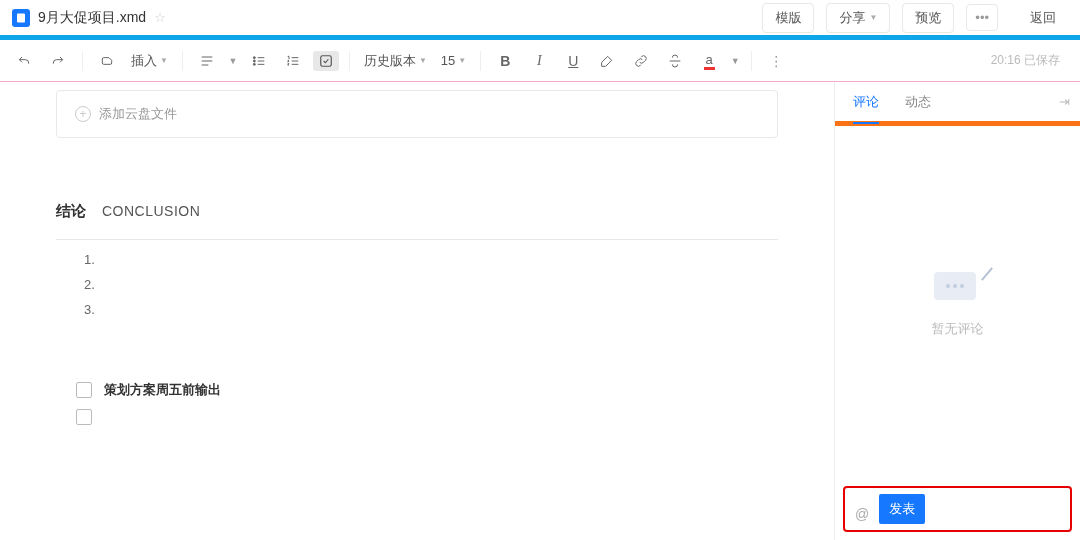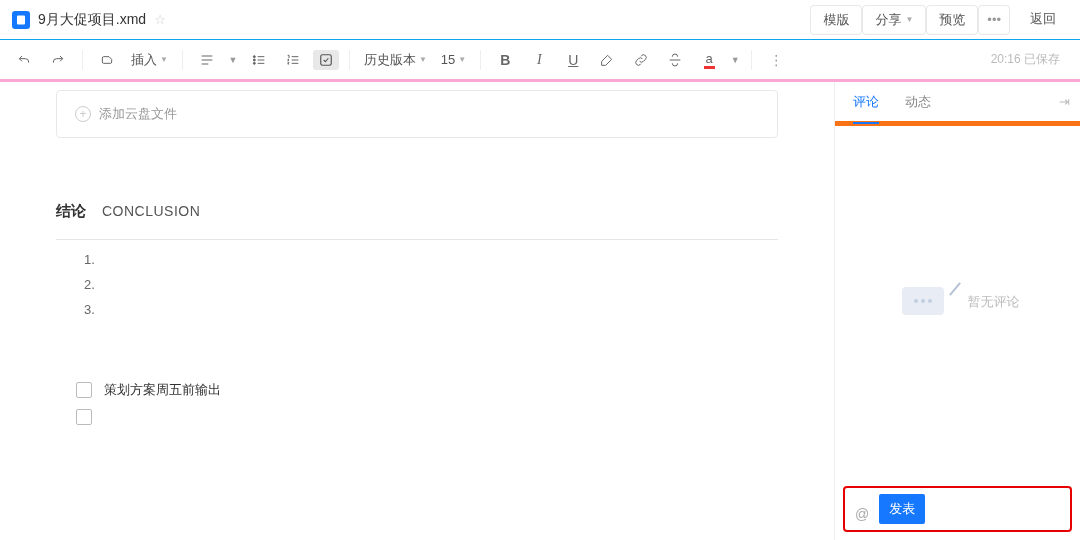--- a/index.html
+++ b/index.html
@@ -1,30 +1,30 @@
 <!DOCTYPE html>
 <html><head>
   <meta charset="utf-8">
   <style>
     * { margin: 0; padding: 0; box-sizing: border-box; }
     body { font-family: -apple-system, "PingFang SC", "Microsoft YaHei", sans-serif; font-size: 13px; color: #333; width: 1080px; height: 540px; overflow: hidden; background: #fff; }
     
     
-    .topbar { height: 40px; display: flex; align-items: center; padding: 0 12px; border-bottom: 1px solid #0ea5e9; }
+    .topbar { height: 40px; display: flex; align-items: center; padding: 0 12px; border-bottom: 5px solid #0ea5e9; }
     .file-icon { width: 18px; height: 18px; background: #1677ff; border-radius: 3px; margin-right: 8px; display: flex; align-items: center; justify-content: center; }
     .file-icon svg { width: 12px; height: 12px; fill: #fff; }
     .file-title { font-size: 14px; color: #333; margin-right: 8px; }
     .star-icon { color: #ccc; cursor: pointer; }
-    .top-right { margin-left: auto; display: flex; gap: 0; }
+    .top-right { margin-left: auto; display: flex; gap: 12px; align-items: center; }
     .top-btn { padding: 5px 12px; border: 1px solid #e8e8e8; border-radius: 4px; background: #fff; font-size: 13px; color: #555; cursor: pointer; display: flex; align-items: center; gap: 4px; }
     .top-btn.more { padding: 5px 8px; color: #999; }
     .top-return { padding: 5px 12px; color: #555; cursor: pointer; font-size: 13px; margin-left: 8px; }
     
     
-    .toolbar { height: 42px; display: flex; align-items: center; padding: 0 10px; gap: 6px; border-bottom: 3px solid #f9a8d4; position: relative; }
+    .toolbar { height: 42px; display: flex; align-items: center; padding: 0 10px; gap: 6px; border-bottom: 1px solid #f9a8d4; position: relative; }
     .tb-icon { width: 28px; height: 28px; display: flex; align-items: center; justify-content: center; color: #666; cursor: pointer; border-radius: 3px; }
     .tb-icon.sm { width: 12px; font-size: 9px; color: #999; }
     .tb-icon svg { width: 16px; height: 16px; fill: none; stroke: currentColor; stroke-width: 1.5; }
     .tb-sep { width: 1px; height: 20px; background: #eee; margin: 0 4px; }
     .tb-text { font-size: 13px; color: #555; padding: 0 4px; cursor: pointer; display: flex; align-items: center; gap: 3px; }
     .tb-checklist { width: 26px; height: 20px; background: #e8e8e8; border-radius: 3px; display: flex; align-items: center; justify-content: center; cursor: pointer; }
     .tb-checklist svg { width: 14px; height: 14px; stroke: #555; fill: none; stroke-width: 2; }
     .save-info { margin-left: auto; margin-right: 10px; font-size: 12px; color: #bbb; }
     
     
@@ -38,30 +38,30 @@
     
     .section-head { display: flex; align-items: baseline; gap: 16px; margin-bottom: 18px; }
     .section-head .zh { font-weight: 600; font-size: 15px; color: #333; }
     .section-head .en { font-size: 14px; color: #555; letter-spacing: 0.5px; }
     .hr-line { height: 1px; background: #e6e6e6; margin-bottom: 12px; }
     .ol-list { list-style: none; padding-left: 28px; margin-bottom: 64px; }
     .ol-list li { margin: 10px 0; color: #666; font-size: 13px; }
     .task-list { padding-left: 20px; }
     .task-row { display: flex; align-items: center; gap: 12px; margin: 10px 0; }
     .task-chk { width: 16px; height: 16px; border: 1.5px solid #bbb; border-radius: 2px; cursor: pointer; }
-    .task-label { font-size: 13px; color: #333; }
+    .task-label { font-size: 13px; color: #333; font-weight: bold; }
     
     
     .sidebar { width: 246px; border-left: 1px solid #eee; display: flex; flex-direction: column; background: #fff; }
     .sb-tabs { display: flex; align-items: center; height: 44px; border-bottom: 5px solid #f97316; padding: 0 10px; }
     .sb-tab { padding: 0 8px; height: 44px; display: flex; align-items: center; font-size: 13px; color: #888; cursor: pointer; margin-right: 10px; position: relative; }
     .sb-tab.active { color: #1677ff; }
     .sb-tab.active::after { content: ""; position: absolute; left: 8px; right: 8px; bottom: 0; height: 2px; background: #1677ff; }
     .sb-expand { margin-left: auto; color: #bbb; cursor: pointer; }
-    .sb-empty { flex: 1; display: flex; flex-direction: row; align-items: center; justify-content: center; color: #bbb; font-size: 13px; gap: 12px; }
+    .sb-empty { flex: 1; display: flex; flex-direction: column; align-items: center; justify-content: center; color: #bbb; font-size: 13px; gap: 12px; }
     .sb-empty-ill { width: 60px; height: 42px; position: relative; }
     .sb-empty-ill .bubble { position: absolute; width: 42px; height: 28px; background: #e8edf5; border-radius: 4px; top: 6px; left: 6px; display: flex; align-items: center; justify-content: center; gap: 3px; }
     .sb-empty-ill .bubble span { width: 4px; height: 4px; background: #c1cde0; border-radius: 50%; }
     .sb-empty-ill .pen { position: absolute; right: 0; top: 0; width: 2px; height: 16px; background: #b5c2d6; transform: rotate(40deg); }
     
     
     .comment-area { border: 2px solid #e60000; border-radius: 4px; margin: 8px; padding: 6px; display: flex; align-items: flex-end; gap: 6px; }
     .comment-text { flex: 1; font-size: 12px; color: #666; line-height: 1.6; min-height: 58px; padding: 2px; }
     .comment-text .mention { color: #555; }
     .comment-at { color: #aaa; cursor: pointer; font-size: 14px; padding: 2px 4px; }

